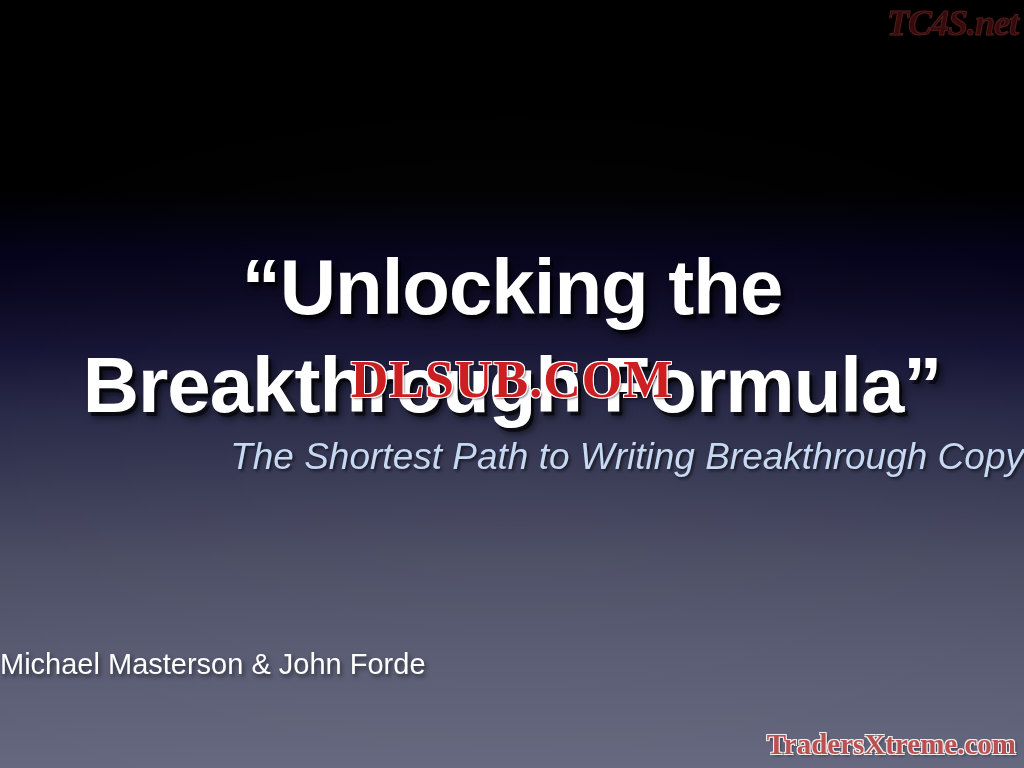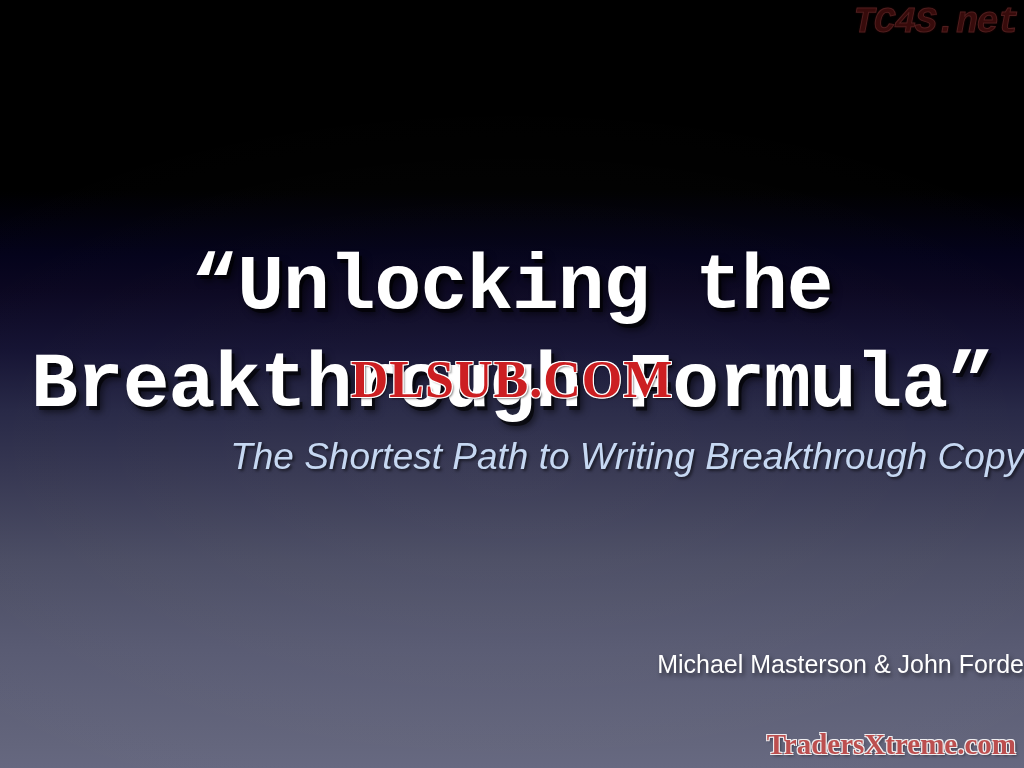--- a/index.html
+++ b/index.html
@@ -43,21 +43,21 @@
                   rgba(255,255,255,0.035) 0%,
                   rgba(255,255,255,0.0) 62%,
                   rgba(0,0,0,0.10) 100%);
   }
 
   
   .wm-top {
     position: absolute;
     top: 2px;
     right: 6px;
-    font-family: Liberation Mono, monospace;
+    font-family: Liberation Serif, serif;
     font-weight: bold;
     font-style: italic;
     font-size: 36px;
     letter-spacing: -1px;
     color: #3a0c0c;
     -webkit-text-stroke: 1px #552020;
     text-shadow: 1px 1px 0 #100303, 0 0 3px rgba(120,30,30,0.45);
     opacity: 0.95;
     z-index: 6;
     white-space: nowrap;
@@ -67,21 +67,21 @@
   .title-block {
     position: absolute;
     top: 238px;
     left: 0;
     width: 1024px;
     text-align: center;
     z-index: 3;
   }
 
   .title-line {
-    font-family: Liberation Mono, monospace;
+    font-family: Liberation Sans, sans-serif;
     font-weight: bold;
     font-size: 78px;
     line-height: 98px;
     color: #ffffff;
     letter-spacing: -1px;
     white-space: nowrap;
     text-shadow:
        3px 4px 0px rgba(0,0,0,0.60),
        5px 6px 7px rgba(0,0,0,0.55);
   }
@@ -119,24 +119,24 @@
     color: #f2f2f5;
     text-shadow: 1px 2px 3px rgba(0,0,0,0.45);
     z-index: 3;
   }
 
   .presenters {
     position: absolute;
     top: 643px;
     left: 0;
     width: 1024px;
-    text-align: right;
+    text-align: left;
     font-family: "Liberation Sans", sans-serif;
     font-weight: normal;
-    font-size: 25px;
+    font-size: 29px;
     line-height: 42px;
     color: #ffffff;
     letter-spacing: 0px;
     white-space: nowrap;
     text-shadow: 2px 3px 4px rgba(0,0,0,0.50);
     z-index: 3;
   }
 
   
   .wm-center {

